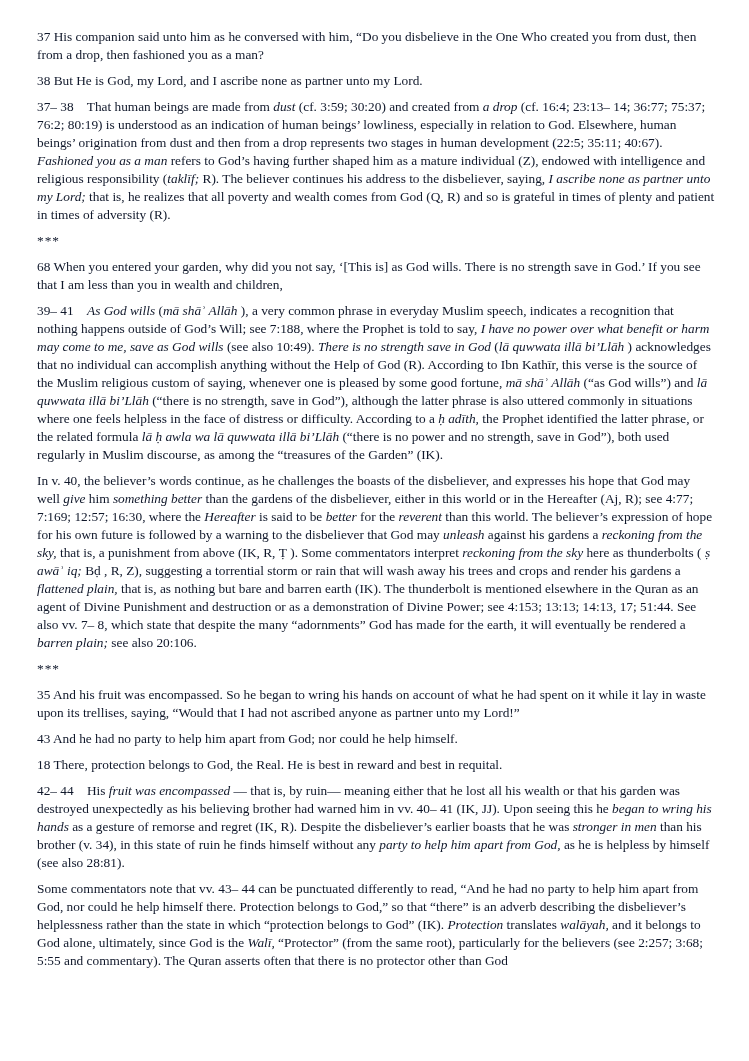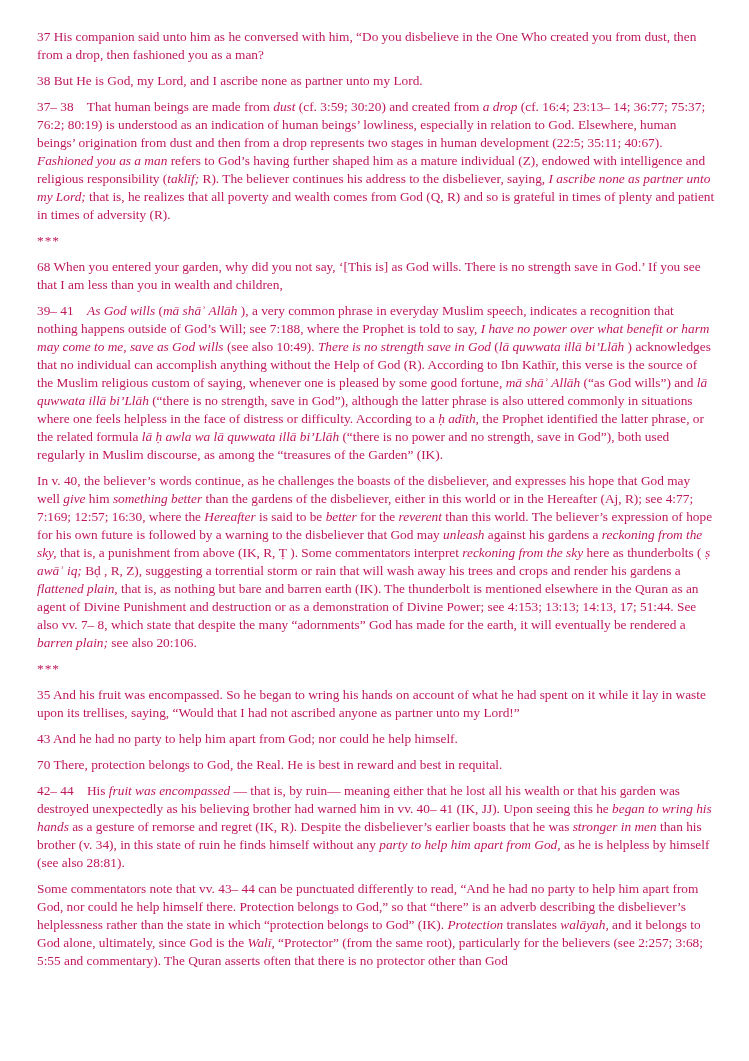--- a/index.html
+++ b/index.html
@@ -8,21 +8,21 @@
     background: #e9e9e9;
   }
   .page {
     position: relative;
     width: 749px;
     height: 1061px;
     margin: 0 auto;
     background: #ffffff;
     overflow: hidden;
     font-family: "Liberation Serif", "DejaVu Serif", serif;
-    color: #be185d;
+    color: #0f172a;
   }
   .content {
     position: absolute;
     left: 37px;
     top: 28px;
     width: 678px;
   }
   .content p {
     margin: 0 0 8px 0;
     font-size: 13.33px;
@@ -45,17 +45,17 @@
       <p class="block block-verse"><span>37 His companion said unto him as he conversed with him, “Do you disbelieve in the One Who created you from dust, then from a drop, then fashioned you as a man?</span></p>
       <p class="block block-verse"><span>38 But He is God, my Lord, and I ascribe none as partner unto my Lord.</span></p>
       <p class="block block-commentary"><span>37– 38    That human beings are made from </span><em>dust</em><span> (cf. 3:59; 30:20) and created from </span><em>a drop</em><span> (cf. 16:4; 23:13– 14; 36:77; 75:37; 76:2; 80:19) is understood as an indication of human beings’ lowliness, especially in relation to God. Elsewhere, human beings’ origination from dust and then from a drop represents two stages in human development (22:5; 35:11; 40:67). </span><em>Fashioned you as a man</em><span> refers to God’s having further shaped him as a mature individual (Z), endowed with intelligence and religious responsibility (</span><em>taklīf;</em><span> R). The believer continues his address to the disbeliever, saying, </span><em>I ascribe none as partner unto my Lord;</em><span> that is, he realizes that all poverty and wealth comes from God (Q, R) and so is grateful in times of plenty and patient in times of adversity (R).</span></p>
       <p class="block block-separator"><span>***</span></p>
       <p class="block block-verse"><span>68 When you entered your garden, why did you not say, ‘[This is] as God wills. There is no strength save in God.’ If you see that I am less than you in wealth and children,</span></p>
       <p class="block block-commentary"><span>39– 41    </span><em>As God wills</em><span> (</span><em>mā shāʾ Allāh</em><span> ), a very common phrase in everyday Muslim speech, indicates a recognition that nothing happens outside of God’s Will; see 7:188, where the Prophet is told to say, </span><em>I have no power over what benefit or harm may come to me, save as God wills</em><span> (see also 10:49). </span><em>There is no strength save in God</em><span> (</span><em>lā quwwata illā bi’Llāh</em><span> ) acknowledges that no individual can accomplish anything without the Help of God (R). According to Ibn Kathīr, this verse is the source of the Muslim religious custom of saying, whenever one is pleased by some good fortune, </span><em>mā shāʾ Allāh</em><span> (“as God wills”) and </span><em>lā quwwata illā bi’Llāh</em><span> (“there is no strength, save in God”), although the latter phrase is also uttered commonly in situations where one feels helpless in the face of distress or difficulty. According to a </span><em>ḥ adīth,</em><span> the Prophet identified the latter phrase, or the related formula </span><em>lā ḥ awla wa lā quwwata illā bi’Llāh</em><span> (“there is no power and no strength, save in God”), both used regularly in Muslim discourse, as among the “treasures of the Garden” (IK).</span></p>
       <p class="block block-commentary"><span>In v. 40, the believer’s words continue, as he challenges the boasts of the disbeliever, and expresses his hope that God may well </span><em>give</em><span> him </span><em>something better</em><span> than the gardens of the disbeliever, either in this world or in the Hereafter (Aj, R); see 4:77; 7:169; 12:57; 16:30, where the </span><em>Hereafter</em><span> is said to be </span><em>better</em><span> for the </span><em>reverent</em><span> than this world. The believer’s expression of hope for his own future is followed by a warning to the disbeliever that God may </span><em>unleash</em><span> against his gardens a </span><em>reckoning from the sky,</em><span> that is, a punishment from above (IK, R, Ṭ ). Some commentators interpret </span><em>reckoning from the sky</em><span> here as thunderbolts ( </span><em>ṣ awāʾ iq;</em><span> Bḍ , R, Z), suggesting a torrential storm or rain that will wash away his trees and crops and render his gardens a </span><em>flattened plain,</em><span> that is, as nothing but bare and barren earth (IK). The thunderbolt is mentioned elsewhere in the Quran as an agent of Divine Punishment and destruction or as a demonstration of Divine Power; see 4:153; 13:13; 14:13, 17; 51:44. See also vv. 7– 8, which state that despite the many “adornments” God has made for the earth, it will eventually be rendered a </span><em>barren plain;</em><span> see also 20:106.</span></p>
       <p class="block block-separator"><span>***</span></p>
       <p class="block block-verse"><span>35 And his fruit was encompassed. So he began to wring his hands on account of what he had spent on it while it lay in waste upon its trellises, saying, “Would that I had not ascribed anyone as partner unto my Lord!”</span></p>
       <p class="block block-verse"><span>43 And he had no party to help him apart from God; nor could he help himself.</span></p>
-      <p class="block block-verse"><span>70 There, protection belongs to God, the Real. He is best in reward and best in requital.</span></p>
+      <p class="block block-verse"><span>18 There, protection belongs to God, the Real. He is best in reward and best in requital.</span></p>
       <p class="block block-commentary"><span>42– 44    His </span><em>fruit was encompassed</em><span> — that is, by ruin— meaning either that he lost all his wealth or that his garden was destroyed unexpectedly as his believing brother had warned him in vv. 40– 41 (IK, JJ). Upon seeing this he </span><em>began to wring his hands</em><span> as a gesture of remorse and regret (IK, R). Despite the disbeliever’s earlier boasts that he was </span><em>stronger in men</em><span> than his brother (v. 34), in this state of ruin he finds himself without any </span><em>party to help him apart from God,</em><span> as he is helpless by himself (see also 28:81).</span></p>
       <p class="block block-commentary"><span>Some commentators note that vv. 43– 44 can be punctuated differently to read, “And he had no party to help him apart from God, nor could he help himself there. Protection belongs to God,” so that “there” is an adverb describing the disbeliever’s helplessness rather than the state in which “protection belongs to God” (IK). </span><em>Protection</em><span> translates </span><em>walāyah,</em><span> and it belongs to God alone, ultimately, since God is the </span><em>Walī,</em><span> “Protector” (from the same root), particularly for the believers (see 2:257; 3:68; 5:55 and commentary). The Quran asserts often that there is no protector other than God</span></p>
     </div>
 </div>
 
 </body></html>

